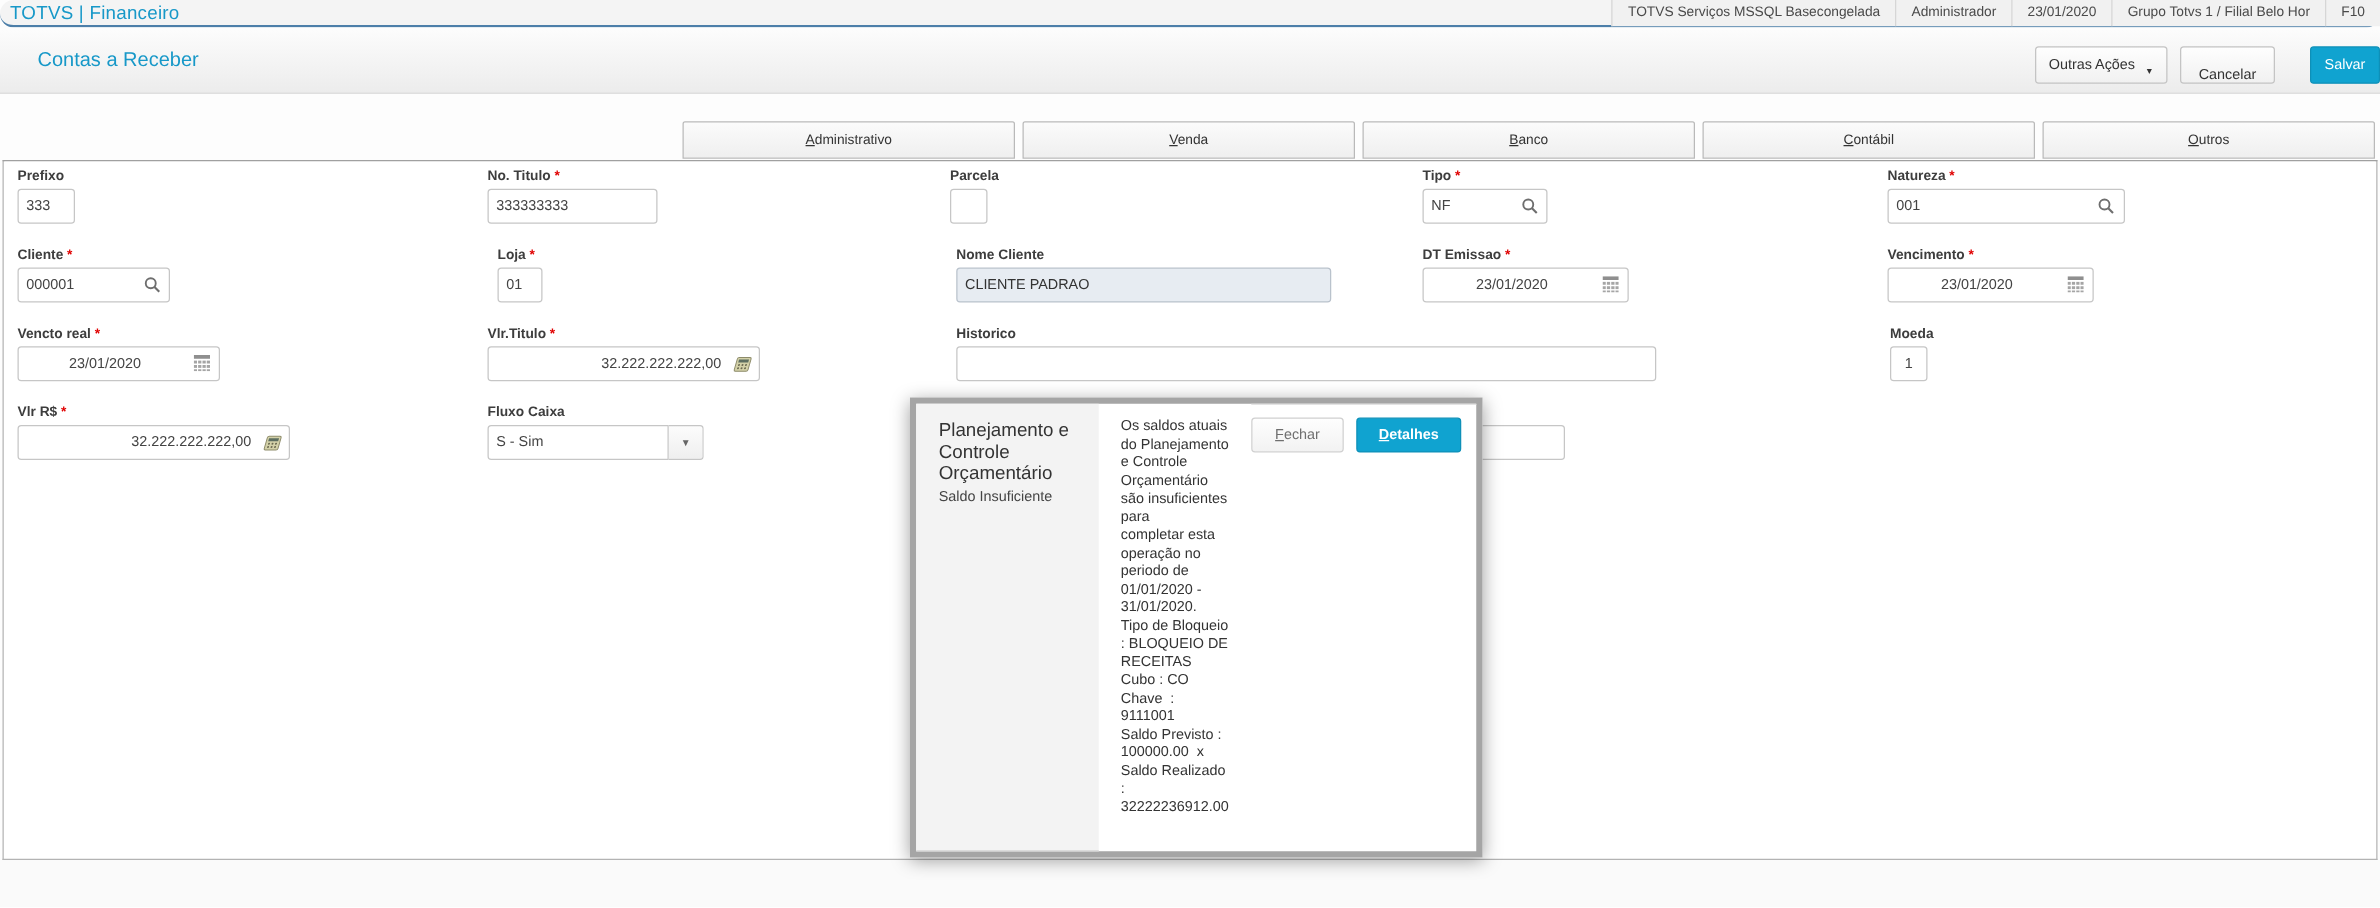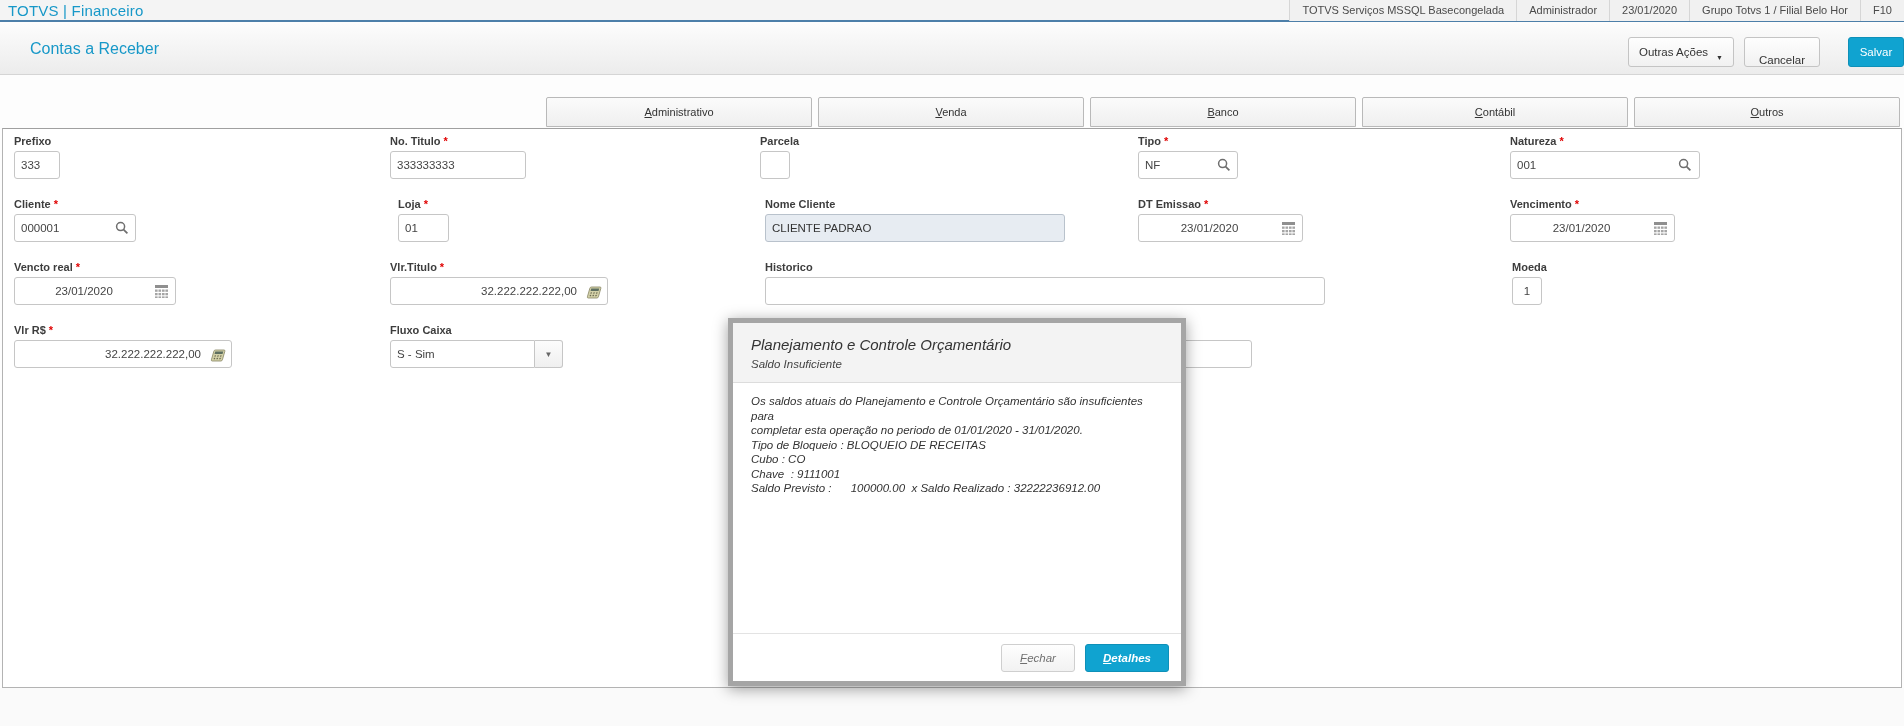--- a/index.html
+++ b/index.html
@@ -1,21 +1,21 @@
 <!DOCTYPE html>
 <html><head>
 <meta charset="utf-8">
 <style>
   * { margin:0; padding:0; box-sizing:border-box; }
   html,body { width:1904px; height:726px; font-family:"Liberation Sans", sans-serif; background:#fff; overflow:hidden; }
   #page { position:relative; width:1904px; height:726px; background:#fdfdfd; }
 
   
   .topbar { position:absolute; left:0; top:0; width:1904px; height:22px; background:#f4f4f4;
-            border-bottom:2px solid #4d7fa9; display:flex; align-items:center; }
+            border-bottom:2px solid #4d7fa9; display:flex; align-items:center;border-radius:11px; }
   .brand { color:#1798c8; font-size:15px; padding-left:8px; letter-spacing:.2px; }
   .topbar-items { margin-left:auto; display:flex; height:22px; align-items:stretch; }
   .topbar-item { font-size:11px; color:#4a4a4a; display:flex; align-items:center;
                  padding:0 12px; border-left:1px solid #d6d6d6; background:#f1f1f1; white-space:nowrap; }
 
   
   .actionbar { position:absolute; left:0; top:24px; width:1904px; height:51px;
                background:linear-gradient(#fcfcfc,#ececec); border-bottom:1px solid #d5d5d5; }
   .page-title { position:absolute; left:30px; top:16px; font-size:16px; color:#1798c8; }
   .btn { position:absolute; top:13px; height:30px; border-radius:3px; font-size:11.5px;
@@ -48,21 +48,21 @@
   .ibox input.right { text-align:right; }
   .ibox .in-icon { position:absolute; top:7px; cursor:pointer; }
   .combo { display:flex; }
   .combo input { border-radius:3px 0 0 3px; }
   .combo .dd-btn { width:28px; height:28px; border:1px solid #c6c6c6; border-left:none; border-radius:0 3px 3px 0;
                    background:linear-gradient(#fcfcfc,#efefef); display:flex; align-items:center; justify-content:center;
                    font-size:8px; color:#666; cursor:pointer; }
 
   
   .modal { position:absolute; left:728px; top:318px; width:458px; height:368px; background:#fff;
-           border:5px solid #a5a5a5; box-shadow:0 3px 14px rgba(0,0,0,.38); z-index:10; display:flex; flex-direction:column;font-style:italic; }
+           border:5px solid #a5a5a5; box-shadow:0 3px 14px rgba(0,0,0,.38); z-index:10; display:flex; flex-direction:row; }
   .modal-header { background:#f3f3f3; border-bottom:1px solid #dcdcdc; padding:13px 18px 12px 18px; }
   .modal-title { font-size:15px; color:#333; }
   .modal-subtitle { font-size:11.5px; color:#444; margin-top:5px; }
   .modal-body { flex:1; padding:11px 18px 0 18px; }
   .modal-body .line { font-size:11.5px; color:#333; line-height:14.5px; white-space:pre-wrap; }
   .modal-footer { border-top:1px solid #e3e3e3; height:48px; display:flex; align-items:center;
                   justify-content:flex-end; gap:10px; padding-right:12px; }
   .mbtn { height:28px; border-radius:3px; font-size:11.5px; display:flex; align-items:center; justify-content:center; cursor:pointer; }
   .mbtn-fechar { width:74px; background:linear-gradient(#fefefe,#f2f2f2); border:1px solid #cfcfcf; color:#6f6f6f; }
   .mbtn-detalhes { width:84px; background:#10a3d0; border:1px solid #0e90b8; color:#fff; font-weight:bold; }
@@ -161,21 +161,21 @@
       <span class="in-icon" style="right:7px;">
         <svg width="14" height="14" viewBox="0 0 14 14">
             <circle cx="5.6" cy="5.6" r="4" fill="none" stroke="#6e6e6e" stroke-width="1.5"></circle>
             <line x1="8.6" y1="8.6" x2="12.4" y2="12.4" stroke="#6e6e6e" stroke-width="1.7"></line>
           </svg>
       </span>
     </div>
   </div>
   <div class="field" style="left:398px; top:198px;">
     <label><span>Loja</span><span class="req">*</span></label>
-    <div class="ibox" style="width:51px;"><input value="01" style=""></div>
+    <div class="ibox" style="width:36px;"><input value="01" style=""></div>
   </div>
   <div class="field" style="left:765px; top:198px;">
     <label><span>Nome Cliente</span></label>
     <div class="ibox" style="width:300px;"><input class="disabled" readonly="" value="CLIENTE PADRAO" style=""></div>
   </div>
   <div class="field" style="left:1138px; top:198px;">
     <label><span>DT Emissao</span><span class="req">*</span></label>
     <div class="ibox" style="width:165px;">
       <input class="center" style="padding-right: 28px;" value="23/01/2020">
       <span class="in-icon" style="right:8px;">

